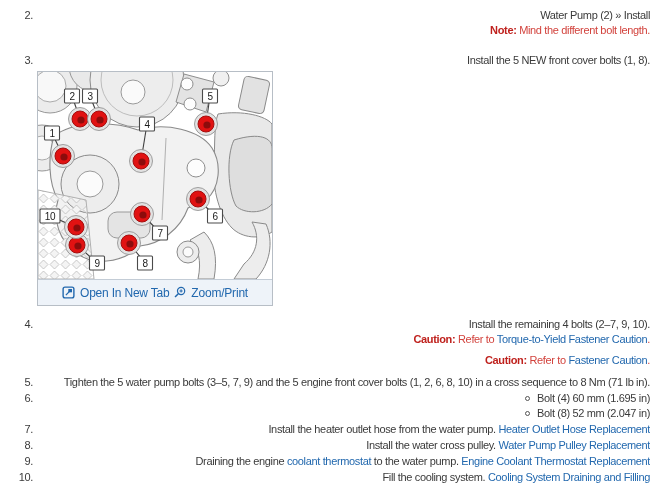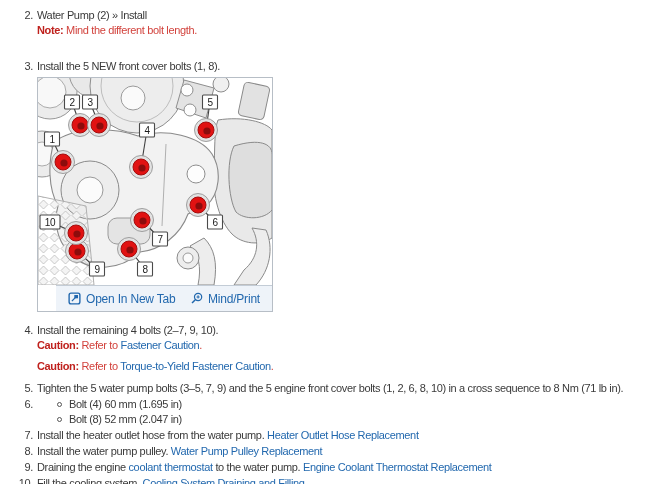--- a/index.html
+++ b/index.html
@@ -4,36 +4,36 @@
 <style>
   * { margin:0; padding:0; box-sizing:border-box; }
   html,body { width:650px; height:484px; background:#ffffff; overflow:hidden; }
   body {
     font-family:"Liberation Sans","DejaVu Sans",sans-serif;
     font-size:11px; letter-spacing:-0.35px; color:#3a3a3a;
   }
   #steps { padding-top:8px; }
   .step { display:flex; margin-bottom:1px; }
   .num  { flex:0 0 33px; width:33px; text-align:right; line-height:15px; }
-  .body { margin-left:4px; flex:1; min-width:0; }
+  .body { margin-left:4px; flex:1; min-width:0;text-align:right; }
   .line, .subline { line-height:15px; white-space:nowrap; }
-  .note    { margin-bottom:20px; }
+  .note    { margin-bottom:14px; }
   .caution { margin-bottom:6px; }
   .b    { font-weight:normal; }
   .red  { color:#d2423c; }
   .redb { color:#bf211d; font-weight:bold; }
   .link { color:#2268ae; cursor:pointer; }
   .bullet { line-height:15px; padding-left:20px; white-space:nowrap; }
   .bdot { display:inline-block; width:5px; height:5px; border:1px solid #555;
           border-radius:50%; margin-right:7px; vertical-align:1px; background:#fff; }
   #figure-box { width:236px; margin:3px 0 10px 0; border:1px solid #b7bec6; background:#fff; }
   .drawing { width:234px; height:207px; overflow:hidden; background:#fff; }
   .drawing svg { display:block; }
   .fig-footer { height:26px; border-top:1px solid #c3ccd6; background:#eef3f9;
-                display:flex; align-items:center; justify-content:space-between; padding:0 12px;margin-left:18px; }
+                display:flex; align-items:center; justify-content:space-between; padding:0 24px; }
   .fig-link { display:flex; align-items:center; gap:5px; color:#2268ae;
               font-size:12px; letter-spacing:-0.2px; cursor:pointer; white-space:nowrap; }
   .fig-link svg { flex:0 0 auto; }
   .svgtext { font-family:"Liberation Sans","DejaVu Sans",sans-serif; }
 </style>
 </head>
 <body>
 
 <div id="steps">
     <div class="step">
@@ -161,32 +161,32 @@
           <path d="M4.2,9.8 L8.6,5.2" stroke="#2268ae" stroke-width="1.4"></path>
         </svg>
         <span>Open In New Tab</span>
       </span>
       <span class="fig-link">
         <svg width="13" height="13" viewBox="0 0 14 14">
           <circle cx="8.7" cy="5.3" r="3.9" fill="none" stroke="#2268ae" stroke-width="1.3"></circle>
           <path d="M7.0,5.3 h3.4 M8.7,3.6 v3.4" stroke="#2268ae" stroke-width="1.1"></path>
           <path d="M5.7,8.3 L2.2,11.8" stroke="#2268ae" stroke-width="1.6"></path>
         </svg>
-        <span>Mind/Print</span>
+        <span>Zoom/Print</span>
       </span>
     </div>
   </div>
       </div>
     </div>
     <div class="step">
       <div class="num">4.</div>
       <div class="body">
         <div class="line"><span>Install the remaining 4 bolts (2–7, 9, 10).</span></div>
+        <div class="subline caution"><span class="redb">Caution:</span><span class="red"> Refer to </span><span class="link">Torque-to-Yield Fastener Caution</span><span class="red">.</span></div>
         <div class="subline caution"><span class="redb">Caution:</span><span class="red"> Refer to </span><span class="link">Fastener Caution</span><span class="red">.</span></div>
-        <div class="subline caution"><span class="redb">Caution:</span><span class="red"> Refer to </span><span class="link">Torque-to-Yield Fastener Caution</span><span class="red">.</span></div>
       </div>
     </div>
     <div class="step">
       <div class="num">5.</div>
       <div class="body">
         <div class="line"><span>Tighten the 5 water pump bolts (3–5, 7, 9) and the 5 engine front cover bolts (1, 2, 6, 8, 10) in a cross sequence to </span><span class="b">8 Nm (71 lb in)</span><span>.</span></div>
       </div>
     </div>
     <div class="step">
       <div class="num">6.</div>
@@ -197,21 +197,21 @@
     </div>
     <div class="step">
       <div class="num">7.</div>
       <div class="body">
         <div class="line"><span>Install the heater outlet hose from the water pump. </span><span class="link">Heater Outlet Hose Replacement</span></div>
       </div>
     </div>
     <div class="step">
       <div class="num">8.</div>
       <div class="body">
-        <div class="line"><span>Install the water pump pulley. </span><span class="link">Water Pump Pulley Replacement</span></div>
+        <div class="line"><span>Install the water cross pulley. </span><span class="link">Water Pump Pulley Replacement</span></div>
       </div>
     </div>
     <div class="step">
       <div class="num">9.</div>
       <div class="body">
         <div class="line"><span>Draining the engine </span><span class="link">coolant thermostat</span><span> to the water pump. </span><span class="link">Engine Coolant Thermostat Replacement</span></div>
       </div>
     </div>
     <div class="step">
       <div class="num">10.</div>

